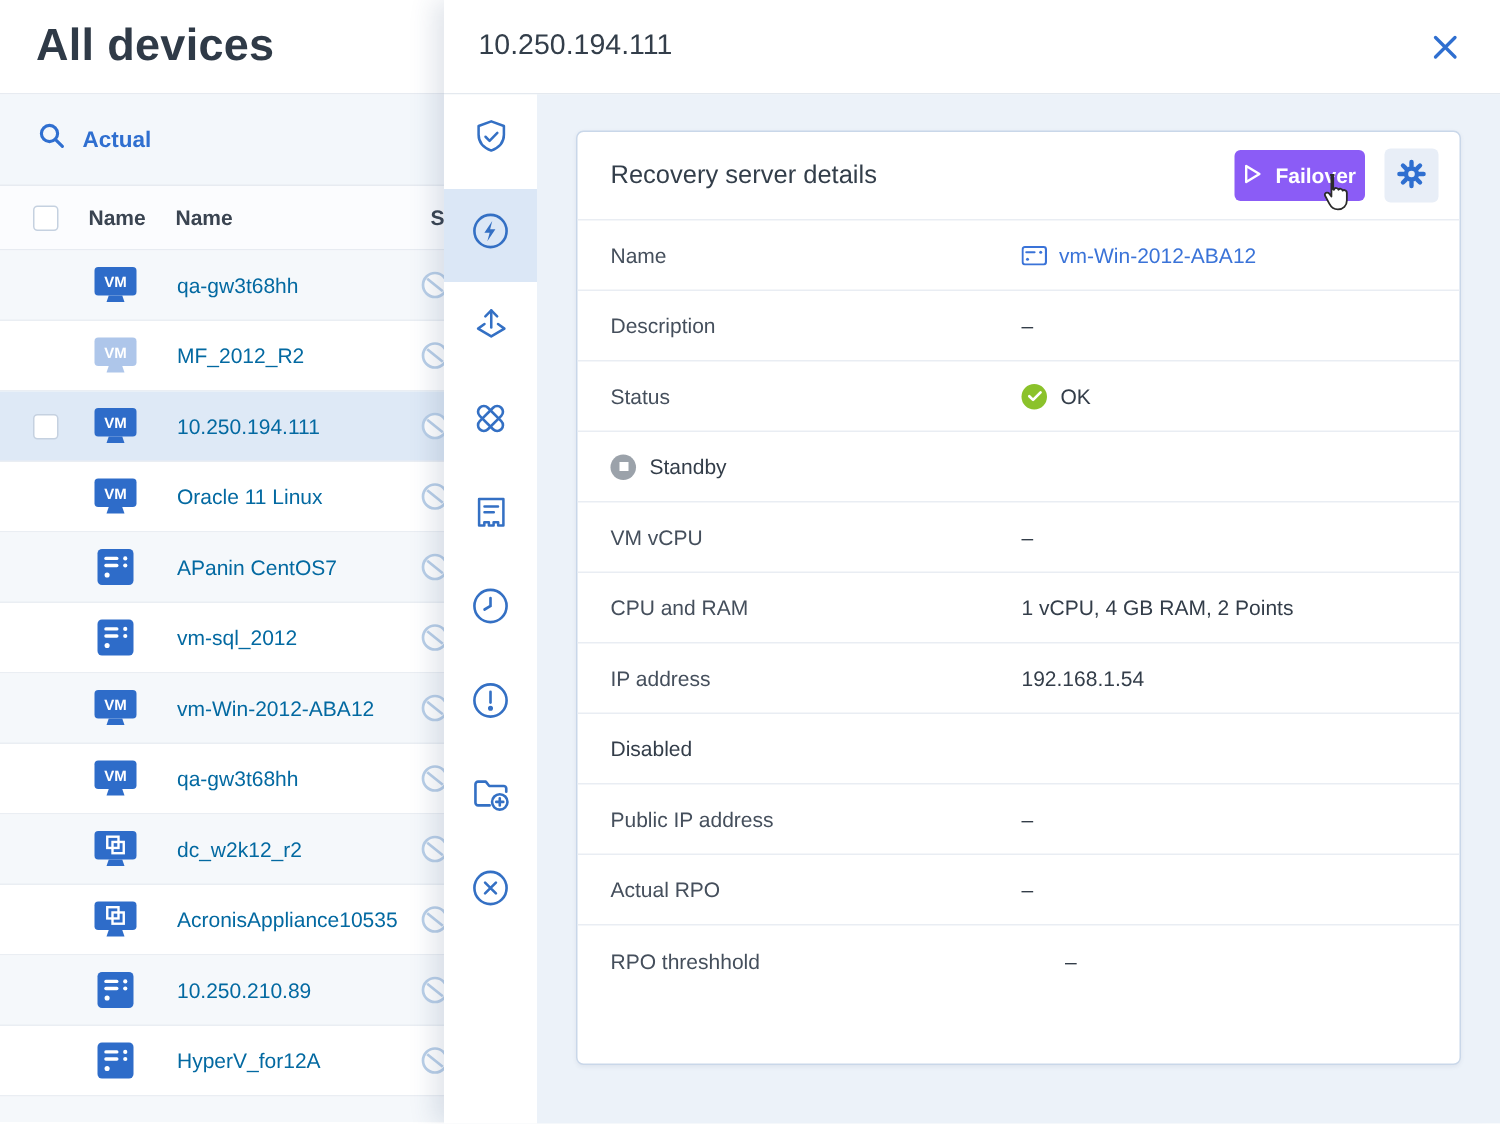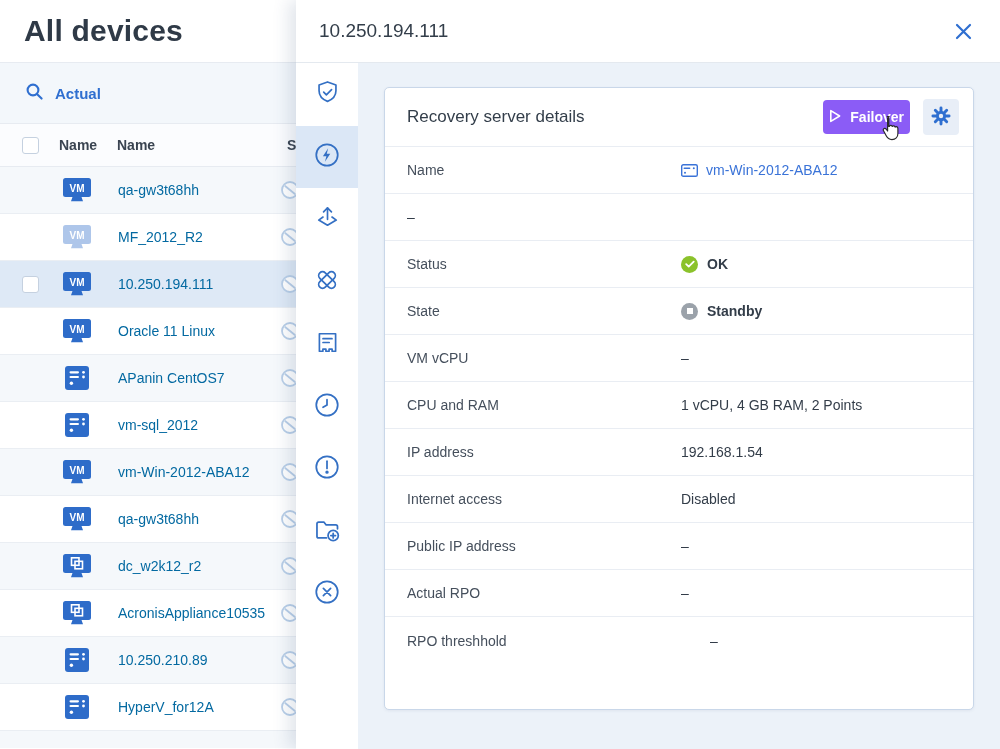--- a/index.html
+++ b/index.html
@@ -58,21 +58,21 @@
   .btn-failover { height:34px; background:#8b5cf6; border:none; border-radius:4px; color:#fff;
                   font-family:"Liberation Sans", sans-serif; font-size:14px; font-weight:700;
                   display:flex; align-items:center; gap:9px; padding:0 6px; cursor:pointer; }
   .btn-gear { width:36px; height:36px; margin-left:13px; background:#e8eef7; border:none;
               border-radius:4px; display:flex; align-items:center; justify-content:center; cursor:pointer; }
   .f-row { height:47px; display:flex; align-items:center; padding:0 22px; border-bottom:1px solid #e9edf3; }
   .f-row:last-child { border-bottom:none;gap:29px; }
   .f-label { width:274px; flex:0 0 auto; font-size:14px; color:#454f5c; }
   .f-value { font-size:14px; color:#333d49; }
   .f-link { font-size:14px; color:#3a73d8; display:flex; align-items:center; gap:8px; cursor:pointer; }
-  .f-status { font-size:14px; color:#333d49; display:flex; align-items:center; gap:9px;font-weight:bold; }
+  .f-status { font-size:14px; color:#333d49; display:flex; align-items:center; gap:9px; }
   .dot { width:17px; height:17px; border-radius:50%; display:flex; align-items:center; justify-content:center; }
   .dot.ok { background:#8bc22b; }
   .dot.standby { background:#9ba2aa; }
   .dot .sq { width:6px; height:6px; background:#fff; display:block; }
 
   .cursor { position:absolute; left:880px; top:115px; z-index:5; pointer-events:none; }
 </style>
 </head>
 <body>
 
@@ -385,56 +385,55 @@
                     <rect x="0.7" y="0.7" width="15.6" height="11.6" rx="1.6" fill="none" stroke="#3a73d8" stroke-width="1.4"></rect>
                     <path d="M3.2 4.2h5.5" stroke="#3a73d8" stroke-width="1.4" stroke-linecap="round"></path>
                     <circle cx="12.8" cy="4.2" r="1" fill="#3a73d8"></circle>
                     <circle cx="4" cy="8.8" r="1" fill="#3a73d8"></circle>
                   </svg>
                 </span>
                 <span class="lv">vm-Win-2012-ABA12</span>
               </span>
             </div>
             <div class="f-row">
+              <span class="f-label">Description</span>
               <span class="f-value lv">–</span>
             </div>
             <div class="f-row">
               <span class="f-label">Status</span>
               <span class="f-status">
                 <span class="dot ok">
                   <svg width="10" height="8" viewBox="0 0 10 8" fill="none" stroke="#fff" stroke-width="1.8" stroke-linecap="round" stroke-linejoin="round">
                     <path d="M1.2 4.2l2.5 2.4 5-5"></path>
                   </svg>
                 </span>
                 <span class="lv">OK</span>
               </span>
             </div>
             <div class="f-row">
-              <span class="f-label">State</span>
               <span class="f-status">
                 <span class="dot standby">
                   <span class="sq"></span>
                 </span>
                 <span class="lv">Standby</span>
               </span>
             </div>
             <div class="f-row">
               <span class="f-label">VM vCPU</span>
               <span class="f-value lv">–</span>
             </div>
             <div class="f-row">
               <span class="f-label">CPU and RAM</span>
               <span class="f-value lv">1 vCPU, 4 GB RAM, 2 Points</span>
             </div>
             <div class="f-row">
               <span class="f-label">IP address</span>
               <span class="f-value lv">192.168.1.54</span>
             </div>
             <div class="f-row">
-              <span class="f-label">Internet access</span>
               <span class="f-value lv">Disabled</span>
             </div>
             <div class="f-row">
               <span class="f-label">Public IP address</span>
               <span class="f-value lv">–</span>
             </div>
             <div class="f-row">
               <span class="f-label">Actual RPO</span>
               <span class="f-value lv">–</span>
             </div>

